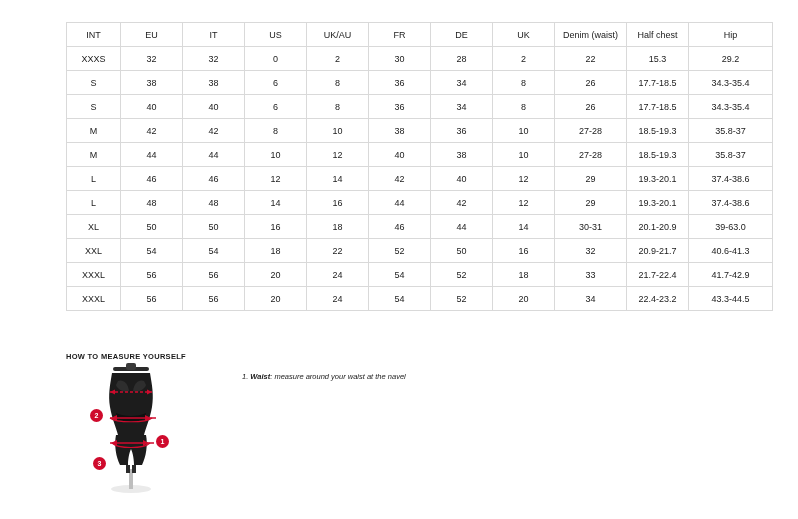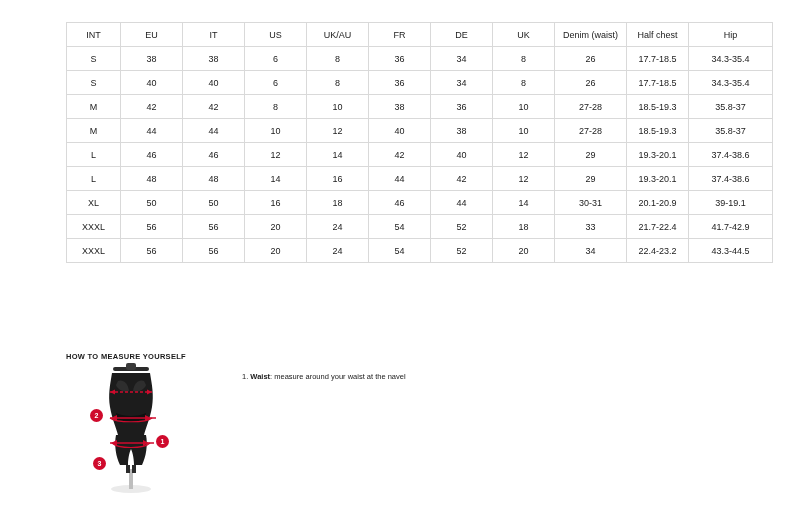--- a/index.html
+++ b/index.html
@@ -85,20 +85,21 @@
   }
   .howto-list {
     margin-left: 46px;
     padding-top: 10px;
   }
   .howto-list .line {
     font-size: 7.5px;
     line-height: 11px;
     margin-bottom: 12px;
     color: #1a1a1a;
+    font-style: italic;
   }
   .howto-list .line b {
     font-weight: bold;
   }
   .badge {
     position: absolute;
     width: 13px;
     height: 13px;
     border-radius: 50%;
     background: #cf0a2c;
@@ -144,20 +145,33 @@
           <td>FR</td>
           <td>DE</td>
           <td>UK</td>
           <td>Denim (waist)</td>
           <td>Half chest</td>
           <td>Hip</td>
         </tr>
       </thead>
       <tbody>
         <tr>
+          <td>XXXS</td>
+          <td>32</td>
+          <td>32</td>
+          <td>0</td>
+          <td>2</td>
+          <td>30</td>
+          <td>28</td>
+          <td>2</td>
+          <td>22</td>
+          <td>15.3</td>
+          <td>29.2</td>
+        </tr>
+        <tr>
           <td>S</td>
           <td>38</td>
           <td>38</td>
           <td>6</td>
           <td>8</td>
           <td>36</td>
           <td>34</td>
           <td>8</td>
           <td>26</td>
           <td>17.7-18.5</td>
@@ -232,21 +246,34 @@
           <td>XL</td>
           <td>50</td>
           <td>50</td>
           <td>16</td>
           <td>18</td>
           <td>46</td>
           <td>44</td>
           <td>14</td>
           <td>30-31</td>
           <td>20.1-20.9</td>
-          <td>39-19.1</td>
+          <td>39-63.0</td>
+        </tr>
+        <tr>
+          <td>XXL</td>
+          <td>54</td>
+          <td>54</td>
+          <td>18</td>
+          <td>22</td>
+          <td>52</td>
+          <td>50</td>
+          <td>16</td>
+          <td>32</td>
+          <td>20.9-21.7</td>
+          <td>40.6-41.3</td>
         </tr>
         <tr>
           <td>XXXL</td>
           <td>56</td>
           <td>56</td>
           <td>20</td>
           <td>24</td>
           <td>54</td>
           <td>52</td>
           <td>18</td>

